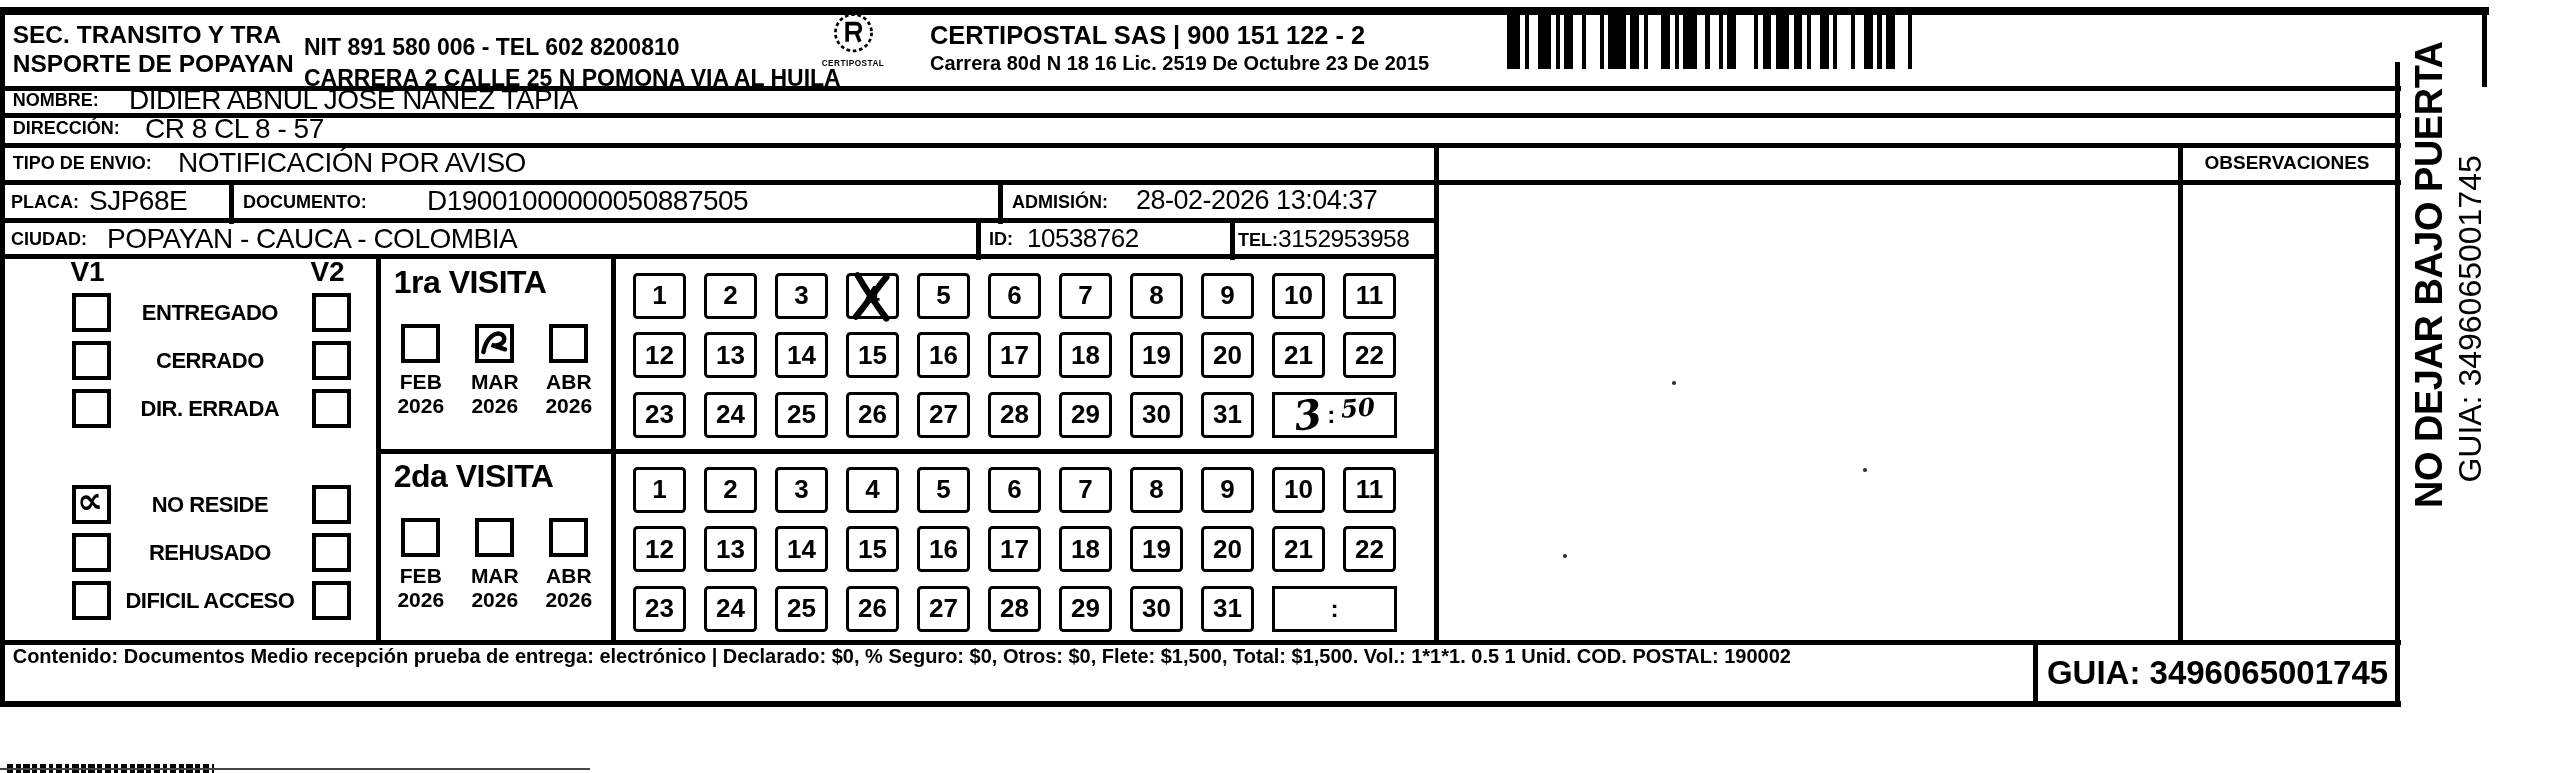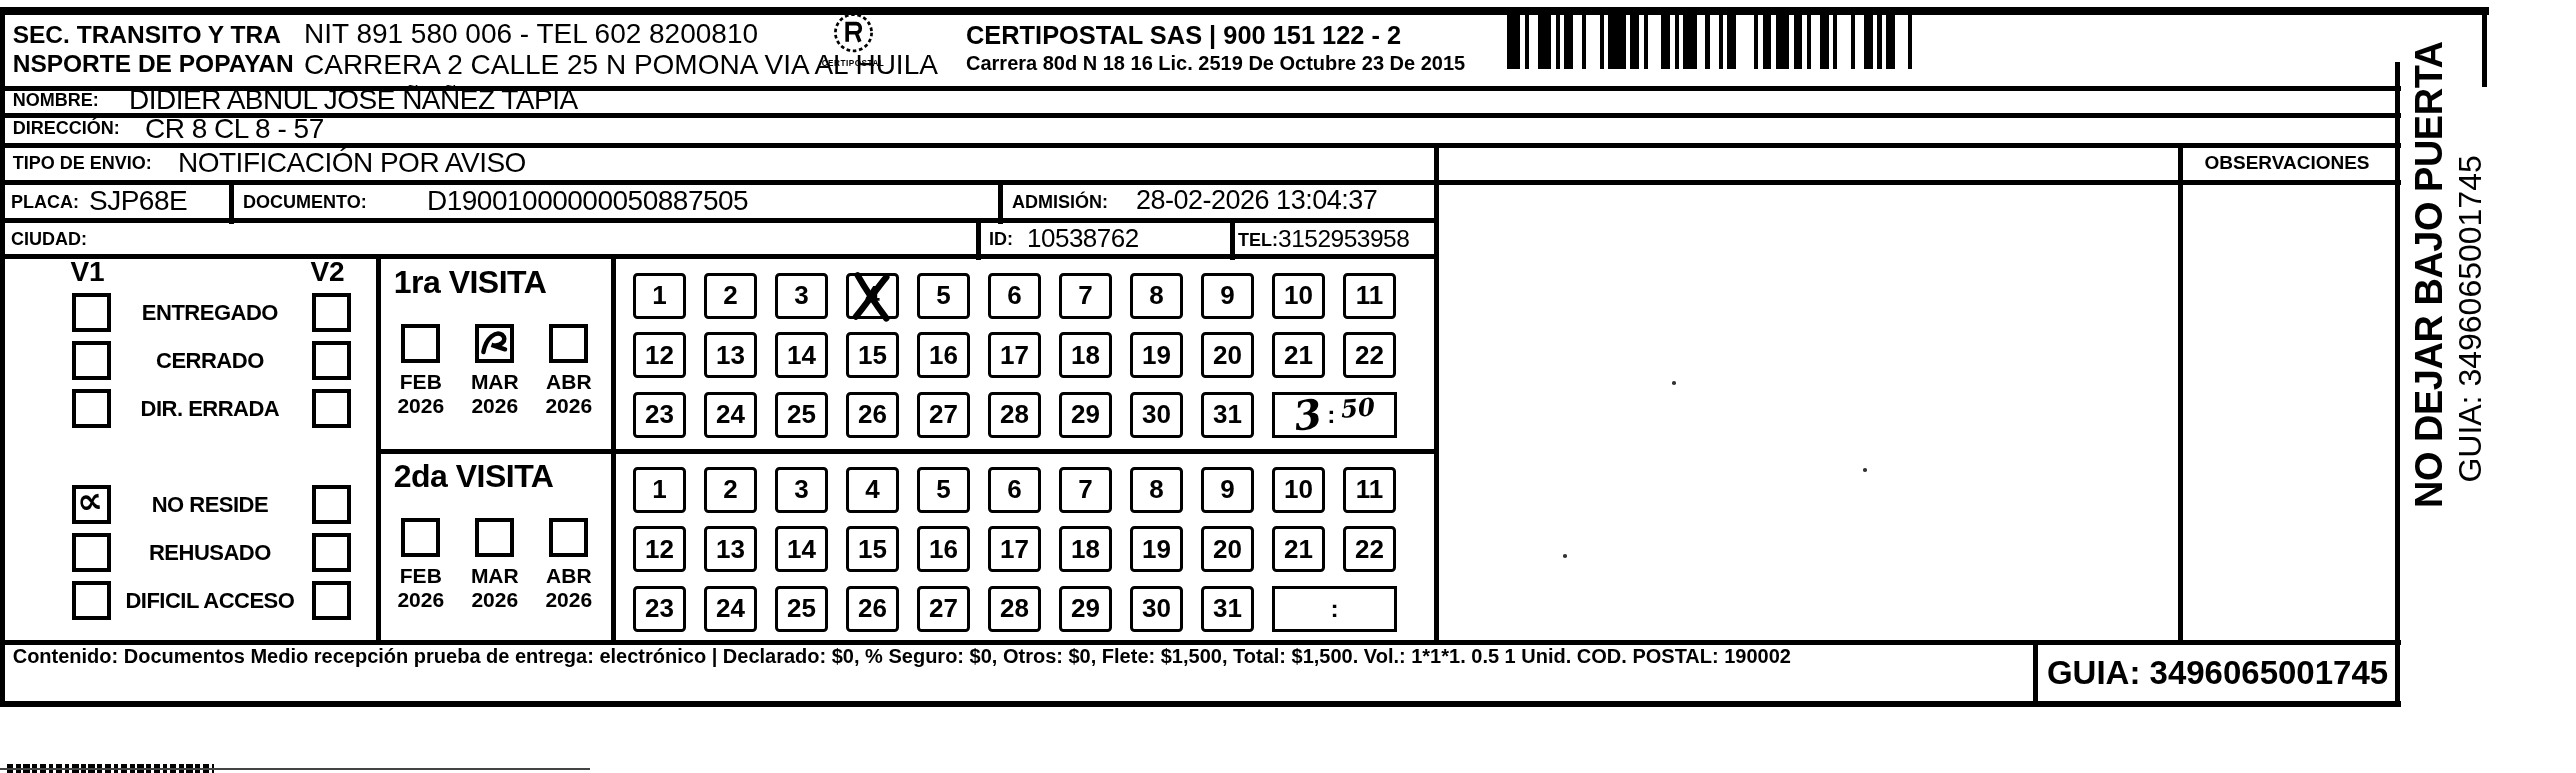--- a/index.html
+++ b/index.html
@@ -2,22 +2,22 @@
 <html style="font-size:14.5px"><head>
 <meta charset="utf-8">
 <style>
   html,body{margin:0;padding:0;background:#fff;}
   .page{position:relative;width:2576px;height:773px;background:#fff;overflow:hidden;
         font-family:"Liberation Sans",sans-serif;color:#000;}
   .ln{position:absolute;background:#000;}
   .lbl{position:absolute;font-weight:bold;font-size:18px;letter-spacing:0;white-space:nowrap;}
   .val{position:absolute;font-size:28px;letter-spacing:-0.5px;white-space:nowrap;}
   .hdr-org{position:absolute;left:12.7px;top:20px;font-weight:bold;font-size:24.5px;line-height:29px;white-space:nowrap;}
-  .hdr-nit{position:absolute;left:304px;top:18px;font-weight:normal;font-size:28px;line-height:31px;white-space:nowrap;}
-  .hdr-co{position:absolute;left:930px;top:20px;white-space:nowrap;margin-left:36px;}
+  .hdr-nit{position:absolute;left:304px;top:32px;font-weight:bold;font-size:23px;line-height:31px;white-space:nowrap;}
+  .hdr-co{position:absolute;left:930px;top:20px;white-space:nowrap;}
   .hdr-co .co1{font-weight:bold;font-size:25.4px;line-height:31px;}
   .hdr-co .co2{font-weight:bold;font-size:20px;line-height:25.4px;}
   .logo{position:absolute;left:821px;top:11px;width:64px;text-align:center;}
   .logo .cap{display:block;font-size:8.2px;font-weight:bold;letter-spacing:0.5px;margin-top:-1.8px;}
   .barcode{position:absolute;left:1507px;top:11px;width:416px;height:58px;display:flex;align-items:stretch;}
   .panel-hdr{position:absolute;font-weight:bold;font-size:22px;text-align:center;white-space:nowrap;}
   .fill-area{position:absolute;background:transparent;}
   .statusbox{position:absolute;left:5.4px;top:258px;width:370px;height:382px;}
   .statusbox .vhdr{position:absolute;top:-1.8px;font-weight:bold;font-size:28px;}
   .srow{position:absolute;left:0;width:100%;height:48px;}
@@ -155,20 +155,21 @@
   <span class="lbl" style="left:11px;top:192px">PLACA:</span>
   <span class="val" style="left:89px;top:185px">SJP68E</span>
 
   <span class="lbl" style="left:243px;top:192px">DOCUMENTO:</span>
   <span class="val" style="left:427px;top:185px">D19001000000050887505</span>
 
   <span class="lbl" style="left:1012px;top:192px">ADMISIÓN:</span>
   <span class="val" style="left:1136px;top:185px;font-size:27px">28-02-2026 13:04:37</span>
 
   <span class="lbl" style="left:11px;top:229px">CIUDAD:</span>
+  <span class="val" style="left:107px;top:223px">POPAYAN - CAUCA - COLOMBIA</span>
 
   <span class="lbl" style="left:989px;top:229px">ID:</span>
   <span class="val" style="left:1027px;top:223px;font-size:26px">10538762</span>
 
   <span class="lbl" style="left:1238px;top:230px">TEL:</span>
   <span class="val" style="left:1278px;top:225px;font-size:24.5px">3152953958</span>
 
   <div class="panel-hdr" style="left:2184px;top:152px;width:206px;font-size:19px">OBSERVACIONES</div>
   <div class="fill-area" style="left:1440px;top:185px;width:733px;height:452px"></div>
   <div class="fill-area" style="left:2184px;top:185px;width:208px;height:452px"></div>

